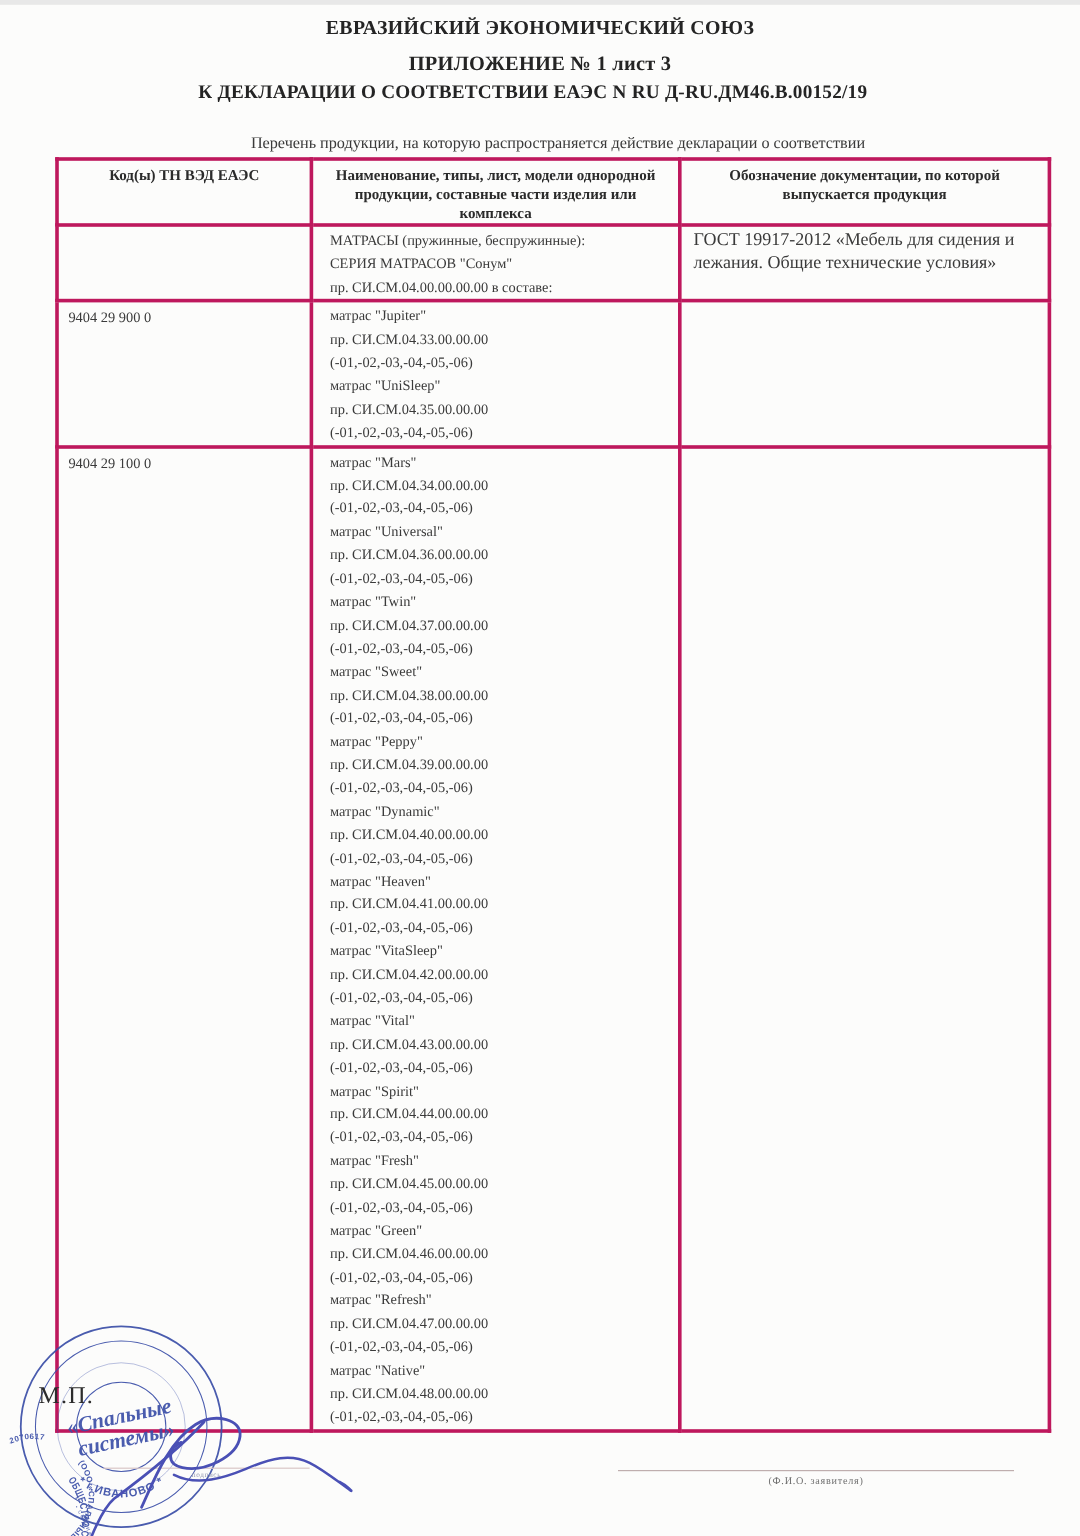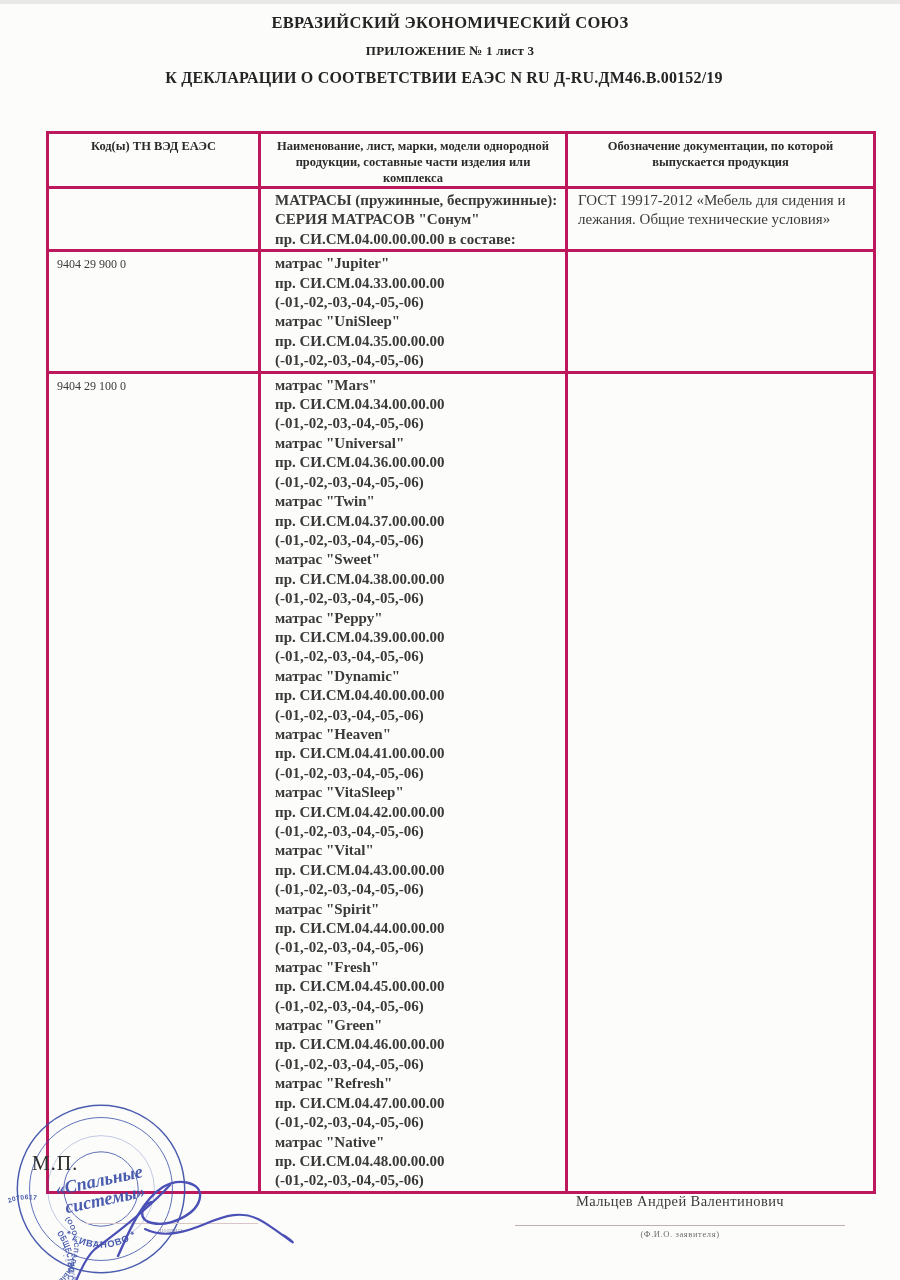--- a/index.html
+++ b/index.html
@@ -6,42 +6,42 @@
   body{background:#e8e8e8;}
   .page{
     position:relative; width:900px; height:1280px; margin:4px auto;
     background:#fcfcfb; overflow:hidden;
     font-family:"Liberation Serif","DejaVu Serif",serif;
     color:#333;
   }
   
   .doc-header{position:absolute; left:0; right:0; top:0; padding-left:30px; text-align:center; color:#242424;}
   .t1{position:absolute; left:0; right:0; top:9px;  font-size:16.5px; font-weight:bold; letter-spacing:.3px;}
-  .t2{position:absolute; left:0; right:0; top:39px; font-size:13px;   font-weight:bold; letter-spacing:.2px;}
+  .t2{position:absolute; left:0; right:0; top:39px; font-size:17px;   font-weight:bold; letter-spacing:.2px;}
   .t3{position:absolute; left:0; right:12px; top:65px; font-size:16px;   font-weight:bold; letter-spacing:.2px;}
   .subtitle{position:absolute; left:0; right:0; top:107px; padding-left:30px; text-align:center;
     font-size:13.5px; color:#3a3a3a;}
   
   table.products{
     position:absolute; left:46px; top:127px; width:827px;
     border-collapse:collapse; table-layout:fixed;
   }
   table.products th, table.products td{
     border:3px solid #be185d; vertical-align:top; overflow:hidden;
   }
   table.products th{
     font-weight:bold; font-size:12.5px; line-height:16px; text-align:center;
     color:#2b2b2b; padding:4px 10px 0 10px;
   }
   tr.r-head{height:55px;}
   tr.r-0{height:57px;}
   tr.r-1{height:116px;}
   tr.r-2{height:818px;}
   td.c-code{font-size:12px; padding:3px 4px 0 8px; color:#3a3a3a;}
-  td.c-prod{font-size:15px; padding:2px 4px 0 14px; color:#3a3a3a;font-weight:bold;}
+  td.c-prod{font-size:12px; padding:2px 4px 0 14px; color:#3a3a3a;}
   td.c-doc {font-size:15px; padding:2px 6px 0 10px; color:#3a3a3a;}
   .ln{line-height:19.4px; white-space:pre;}
   
   .mp-label{position:absolute; left:32px; top:1148px; font-size:20px; color:#2c2c2c; letter-spacing:1px;}
   .sig-line-left{position:absolute; left:86px; top:1219px; width:172px; border-top:1px solid #d9c6c6;}
   .sig-caption-left{position:absolute; left:86px; top:1223px; width:172px; text-align:center;
     font-size:6px; color:#8f93ad; letter-spacing:.5px;}
   .applicant-name{position:absolute; left:515px; top:1189px; width:330px; text-align:center;
     font-size:14.5px; color:#3a3a3a; letter-spacing:.4px;}
   .sig-line-right{position:absolute; left:515px; top:1221px; width:330px; border-top:1px solid #bfaeae;}
@@ -53,31 +53,32 @@
 </head>
 <body>
 
 <div class="page">
 
   <div class="doc-header">
     <div class="t1">ЕВРАЗИЙСКИЙ ЭКОНОМИЧЕСКИЙ СОЮЗ</div>
     <div class="t2">ПРИЛОЖЕНИЕ № 1 лист 3</div>
     <div class="t3">К ДЕКЛАРАЦИИ О СООТВЕТСТВИИ ЕАЭС N RU Д-RU.ДМ46.В.00152/19</div>
   </div>
+  <div class="subtitle">Перечень продукции, на которую распространяется действие декларации о соответствии</div>
 
   <table class="products">
     <colgroup>
       <col style="width:212px">
         <col style="width:307px">
         <col style="width:308px">
     </colgroup>
     <thead>
       <tr class="r-head">
           <th>Код(ы) ТН ВЭД ЕАЭС</th>
-          <th>Наименование, лист, марки, модели однородной продукции, составные части изделия или комплекса</th>
+          <th>Наименование, типы, лист, модели однородной продукции, составные части изделия или комплекса</th>
           <th>Обозначение документации, по которой выпускается продукция</th>
         </tr>
     </thead>
     <tbody>
         <tr class="r-0">
           <td class="c-code"></td>
           <td class="c-prod">
             <div class="ln">МАТРАСЫ (пружинные, беспружинные):</div>
             <div class="ln">СЕРИЯ МАТРАСОВ "Сонум"</div>
             <div class="ln">пр. СИ.СМ.04.00.00.00.00 в составе:</div>
@@ -190,17 +191,16 @@
   <div class="sig-caption-left">подпись</div>
 
   <svg class="signature-svg" viewBox="0 0 280 115">
     <g fill="none" stroke="#4a50b5" stroke-linecap="round" stroke-linejoin="round">
       <path stroke-width="2.4" d="M 88,87 C 96,70 110,32 133,18 C 150,8 172,14 170,28 C 168,45 140,58 122,54 C 108,51 110,38 121,33"></path>
       <path stroke-width="2.1" d="M 115,60 C 135,70 158,62 175,55 C 196,46 212,42 228,50 C 240,56 252,66 262,73 C 265,75 259,69 253,66"></path>
       <path stroke-width="2.2" d="M 140,16 C 118,40 84,66 65,80 C 58,86 51,100 46,112"></path>
     </g>
   </svg>
 
-  <div class="applicant-name">Мальцев Андрей Валентинович</div>
   <div class="sig-line-right"></div>
   <div class="applicant-caption">(Ф.И.О. заявителя)</div>
 
 </div>
 
 </body></html>

